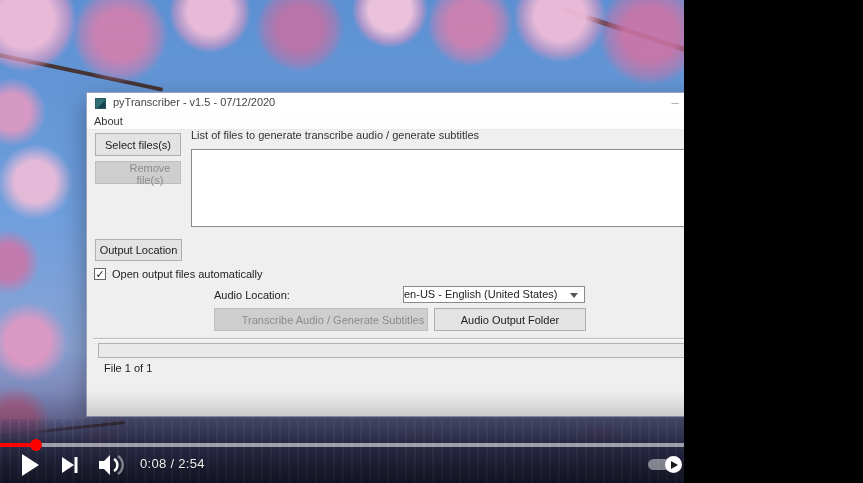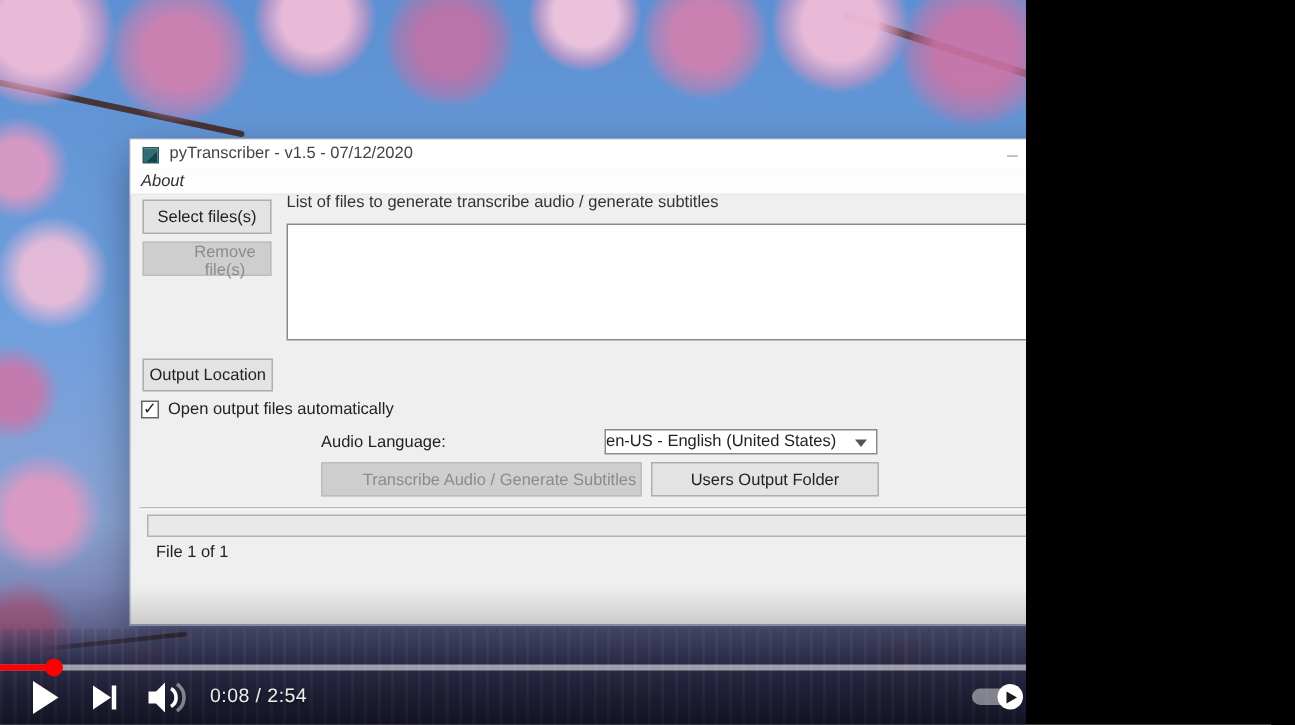--- a/index.html
+++ b/index.html
@@ -55,21 +55,21 @@
     font-size:11px; color:#222; }
   .titlebar { position:absolute; left:0; top:0; right:0; height:20px; background:#fff; }
   .app-icon { position:absolute; left:8px; top:5px; width:11px; height:11px;
     background:linear-gradient(135deg,#2e6f74 0 60%, #17444a 60%); border:1px solid #2a5a60; }
   .title-text { position:absolute; left:26px; top:3px; font-size:11px; color:#444; }
   .win-btn { position:absolute; top:0; width:28px; height:20px; text-align:center;
     line-height:19px; color:#a9a9a9; font-size:13px; cursor:default; }
   .win-min { left:574px; } .win-max { left:608px; font-size:11px; } .win-close { left:638px; font-size:14px; }
   .menubar { position:absolute; left:0; top:20px; right:0; height:17px; background:#fdfdfd;
     border-bottom:1px solid #eaeaea; }
-  .menu-item { position:absolute; left:7px; top:2px; color:#333;font-style:italic; }
+  .menu-item { position:absolute; left:7px; top:2px; color:#333; }
 
   .btn { position:absolute; background:#e3e3e3; border:1px solid #aeaeae; font-size:11px;
     color:#222; font-family:"Liberation Sans", sans-serif; }
   .btn.disabled { background:#cecece; border-color:#bdbdbd; color:#8b8b8b;padding-left:24px; }
   .select-btn   { left:8px;  top:40px;  width:86px;  height:23px; }
   .remove-btn   { left:8px;  top:68px;  width:86px;  height:23px; }
   .list-label   { position:absolute; left:104px; top:36px; color:#333; }
   .listbox      { position:absolute; left:104px; top:56px; width:542px; height:78px;
                   background:#fff; border:1px solid #8a8a8a; }
   .output-btn   { left:8px;  top:146px; width:87px;  height:22px; }
@@ -154,28 +154,28 @@
 
     <div class="list-label">List of files to generate transcribe audio / generate subtitles</div>
     <div class="listbox"></div>
 
     <button class="btn output-btn">Output Location</button>
 
     <div class="chk-row">
       <span class="chk"><span>✓</span></span><span class="chk-label">Open output files automatically</span>
     </div>
 
-    <span class="lang-label">Audio Language:</span>
+    <span class="lang-label">Audio Location:</span>
     <div class="dropdown">
       <span class="dd-value">en-US - English (United States)</span>
       <span class="dd-chevron"></span>
     </div>
 
     <button class="btn disabled transcribe-btn">Transcribe Audio / Generate Subtitles</button>
-    <button class="btn openfolder-btn">Users Output Folder</button>
+    <button class="btn openfolder-btn">Audio Output Folder</button>
 
     <div class="sep"></div>
     <div class="progressbar">
       <div class="progress-fill" style="width: 0%;"></div>
     </div>
     <span class="progress-pct">0%</span>
     <span class="file-counter">File 1 of 1</span>
     <span class="resize-grip"></span>
   </div>
 

